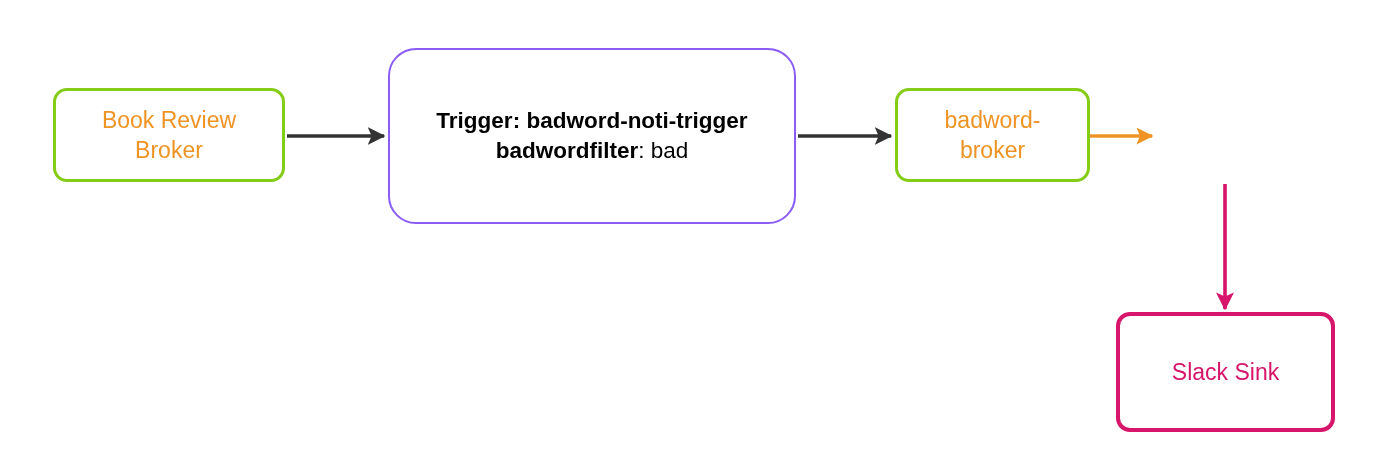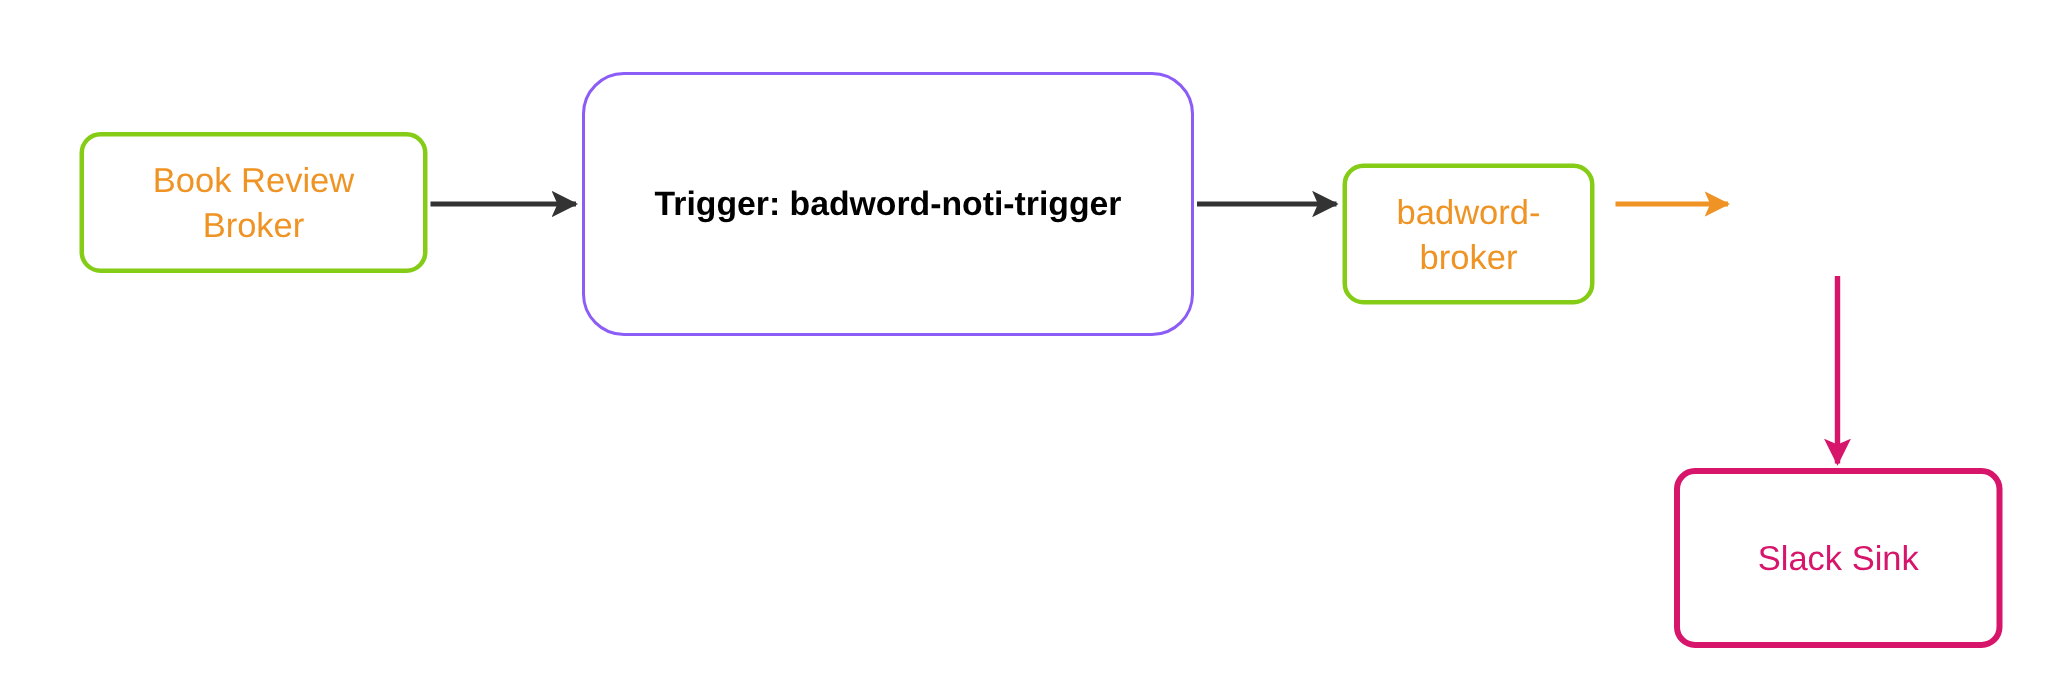--- a/index.html
+++ b/index.html
@@ -54,23 +54,22 @@
 
   #node-book-review-broker {
     left: 53px; top: 88px; width: 232px; height: 94px;
     font-size: 23px;
   }
   #node-trigger {
     left: 388px; top: 48px; width: 408px; height: 176px;
     font-size: 22.5px;
   }
   #node-badword-broker {
-    left: 895px; top: 88px; width: 168px; height: 94px;
+    left: 895px; top: 88px; width: 195px; height: 94px;
     font-size: 23px;
-    margin-top: 21px;
   }
   #node-pipe {
     left: 1155px; top: 88px; width: 140px; height: 94px;
     font-size: 23px;
   }
   #node-slack-sink {
     left: 1116px; top: 312px; width: 219px; height: 120px;
     font-size: 23px;
   }
 
@@ -123,20 +122,23 @@
   <div id="node-book-review-broker" class="node node-orange">
     <span class="node-label">Book Review
 Broker</span>
   </div>
 
   <div id="node-trigger" class="node node-black">
     <span class="trigger-lines">
       <span class="trigger-line all-bold">
         <span class="tk">Trigger:</span><span>&nbsp;</span><span class="tk">badword-noti-trigger</span>
       </span>
+      <span class="trigger-line">
+        <span class="tk">badwordfilter</span><span class="tv">: </span><span class="tv">bad</span>
+      </span>
     </span>
   </div>
 
   <div id="node-badword-broker" class="node node-orange">
     <span class="node-label">badword-
 broker</span>
   </div>
 
 
   <div id="node-slack-sink" class="node node-pink">

